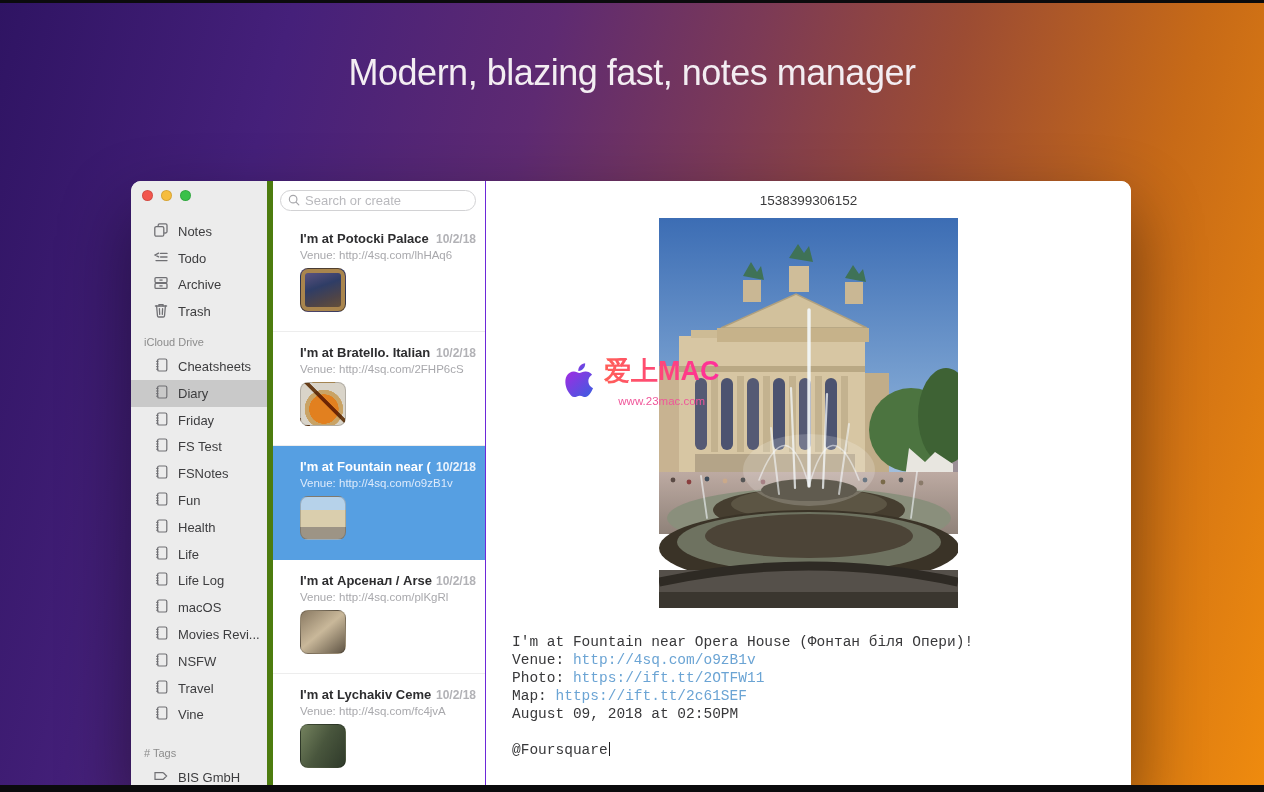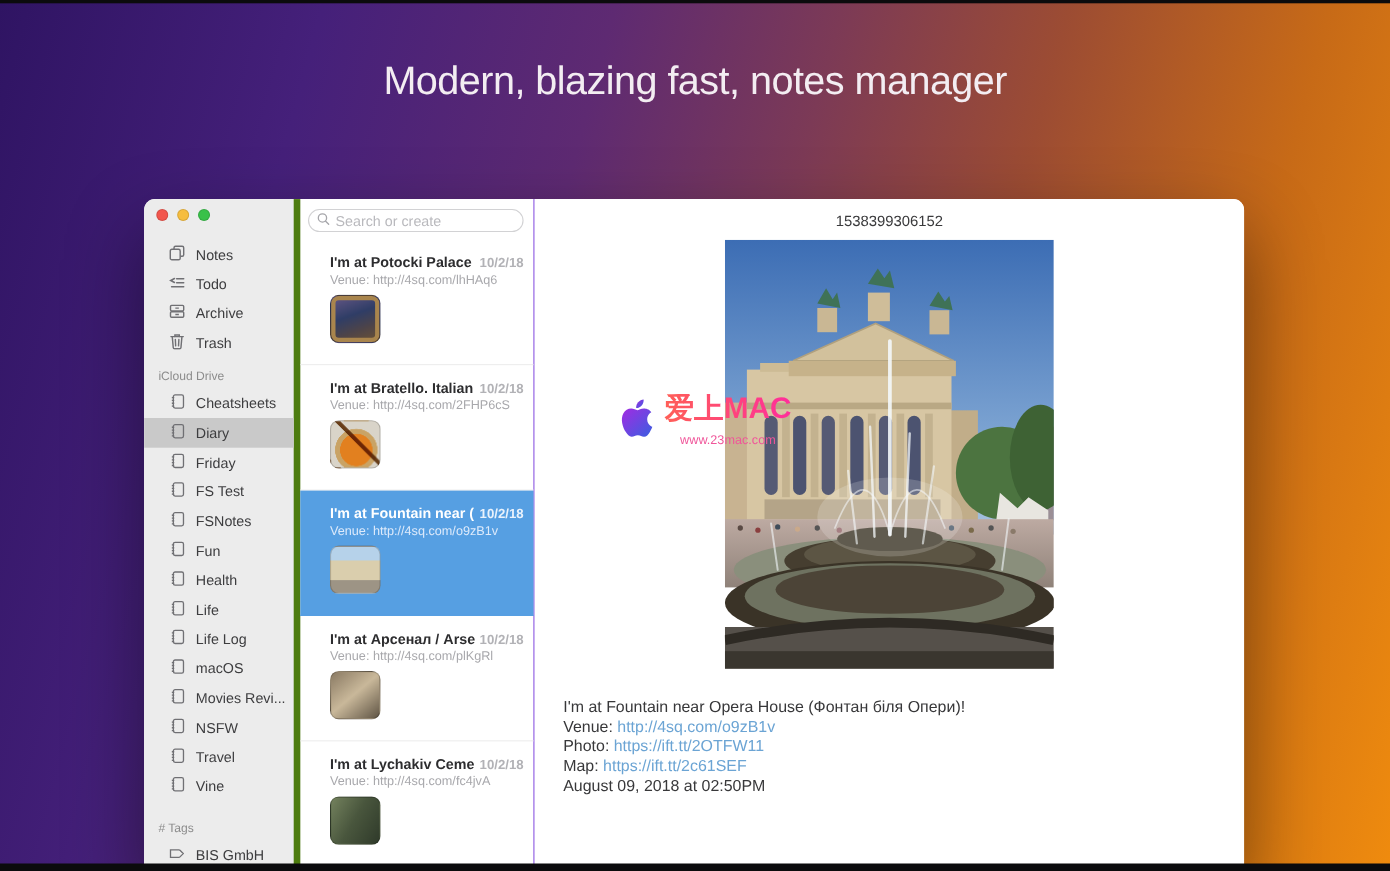--- a/index.html
+++ b/index.html
@@ -63,21 +63,21 @@
                 linear-gradient(45deg, transparent 52%, #7a4a20 53% 58%, transparent 59%); background-blend-mode:multiply; }
   .thumb-opera { background:linear-gradient(#b6d2ea 0 30%, #dacead 30% 72%, #9d9485 72%); }
   .thumb-arch { background:linear-gradient(140deg,#8a7a63 0%,#c9b89a 48%,#5f5444 100%); }
   .thumb-cemetery { background:linear-gradient(120deg,#74825e 0%,#49563d 48%,#2f3a2a 100%); }
 
   
   .editor-col { flex:1; background:#fff; position:relative; overflow:hidden; }
   .editor-title { padding-top:12px; text-align:center; font-size:13.5px; color:#3a3a3c; }
   .photo-wrap { width:299px; margin:10px auto 0; }
   .editor-text { margin:21px 0 0 26px; font-size:14.5px; color:#38383a; line-height:18px; }
-  .ed-line { min-height:18px; white-space:pre-wrap; }
+  .ed-line { min-height:18px; white-space:pre-wrap;font-family:Liberation Mono, monospace; }
   .ed-link { color:#6ba4d4; cursor:pointer; }
   .ed-blank { height:18px; }
   .caret { display:inline-block; width:1.5px; height:14px; background:#1d1d1f; vertical-align:-2px; margin-left:1px; }
 
   
   .watermark { position:absolute; left:560px; top:358px; z-index:10; display:flex; align-items:flex-start; gap:8px; pointer-events:none; }
   .wm-text1 { font-size:27px; font-weight:bold; line-height:26px;
               background:linear-gradient(90deg,#ff5f57,#ff2d9c); -webkit-background-clip:text; background-clip:text; color:transparent; }
   .wm-text2 { font-size:11.5px; color:#f0569a; margin-top:11px; text-align:center; }
 </style>
@@ -438,20 +438,21 @@
       </svg>
     </div>
 
     <div class="editor-text" id="editor-text">
         <div class="ed-line"><span>I'm at Fountain near Opera House (Фонтан біля Опери)!</span></div>
         <div class="ed-line"><span>Venue: </span><span class="ed-link">http://4sq.com/o9zB1v</span></div>
         <div class="ed-line"><span>Photo: </span><span class="ed-link">https://ift.tt/2OTFW11</span></div>
         <div class="ed-line"><span>Map: </span><span class="ed-link">https://ift.tt/2c61SEF</span></div>
         <div class="ed-line"><span>August 09, 2018 at 02:50PM</span></div>
         <div class="ed-line ed-blank"><span></span></div>
+        <div class="ed-line"><span>@Foursquare</span><span class="caret"></span></div>
       </div>
   </div>
 </div>
 
 <div class="watermark">
   <span>
     <svg width="36" height="43" viewBox="0 0 100 118">
       <defs>
           <linearGradient id="apG" x1="0" y1="0" x2="1" y2="1">
         <stop offset="0" stop-color="#a22be2"></stop>

